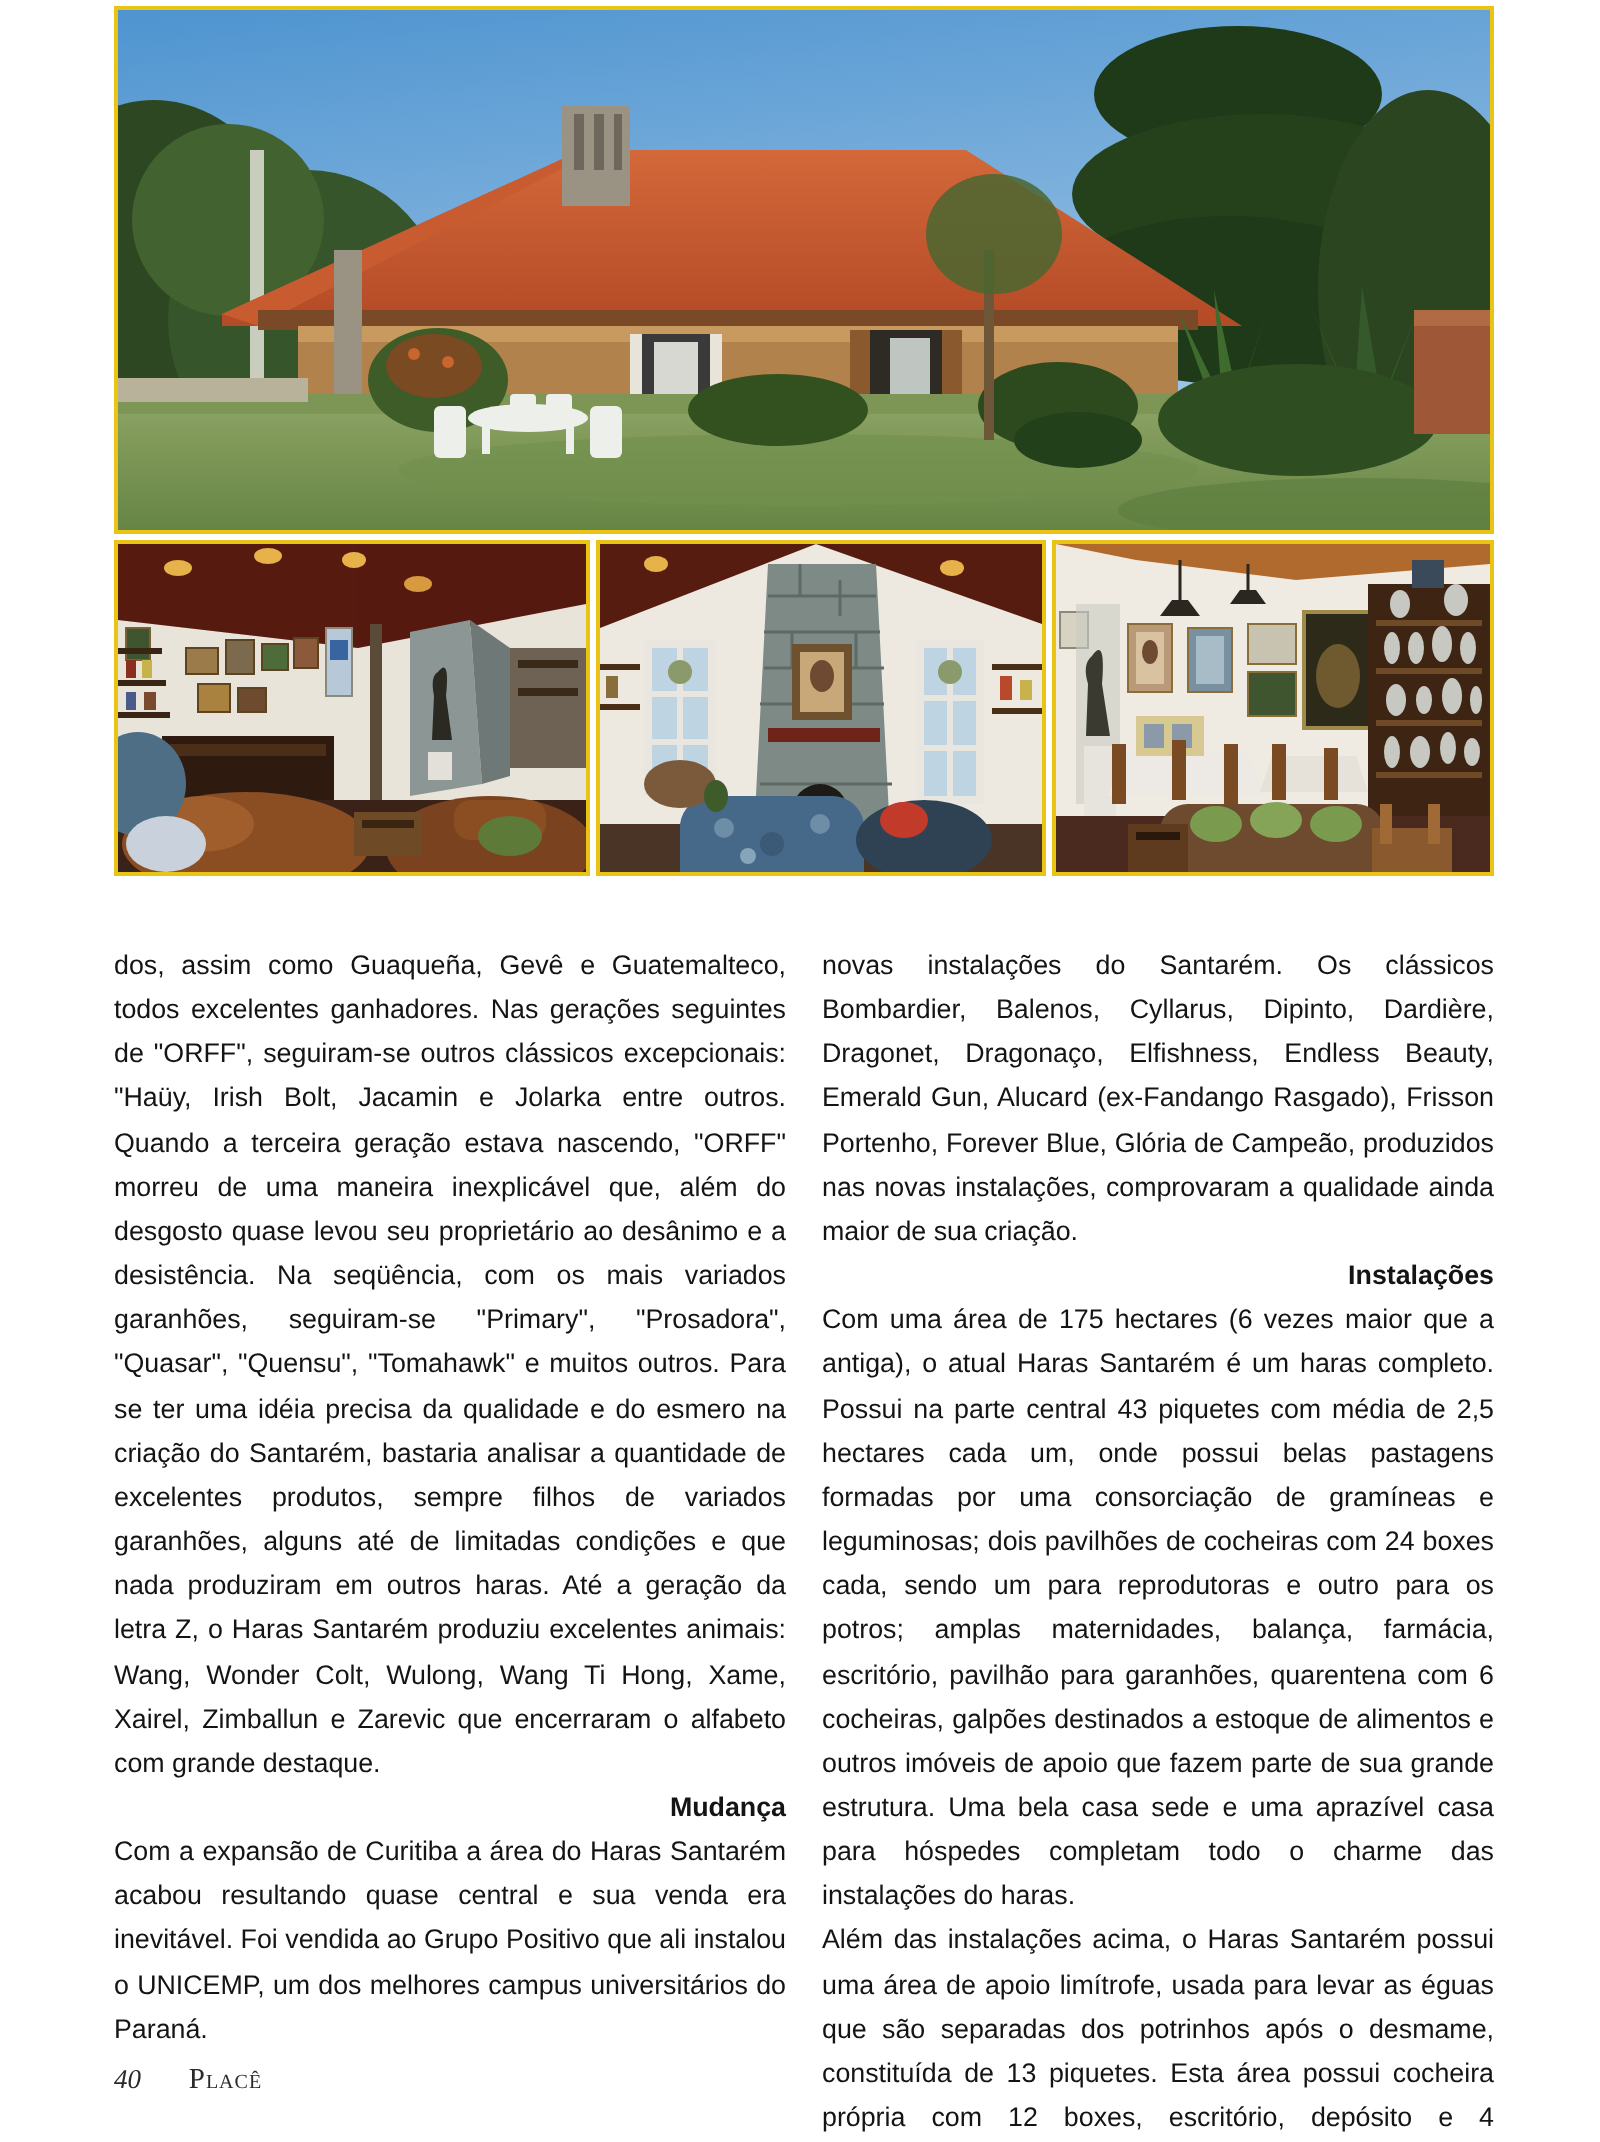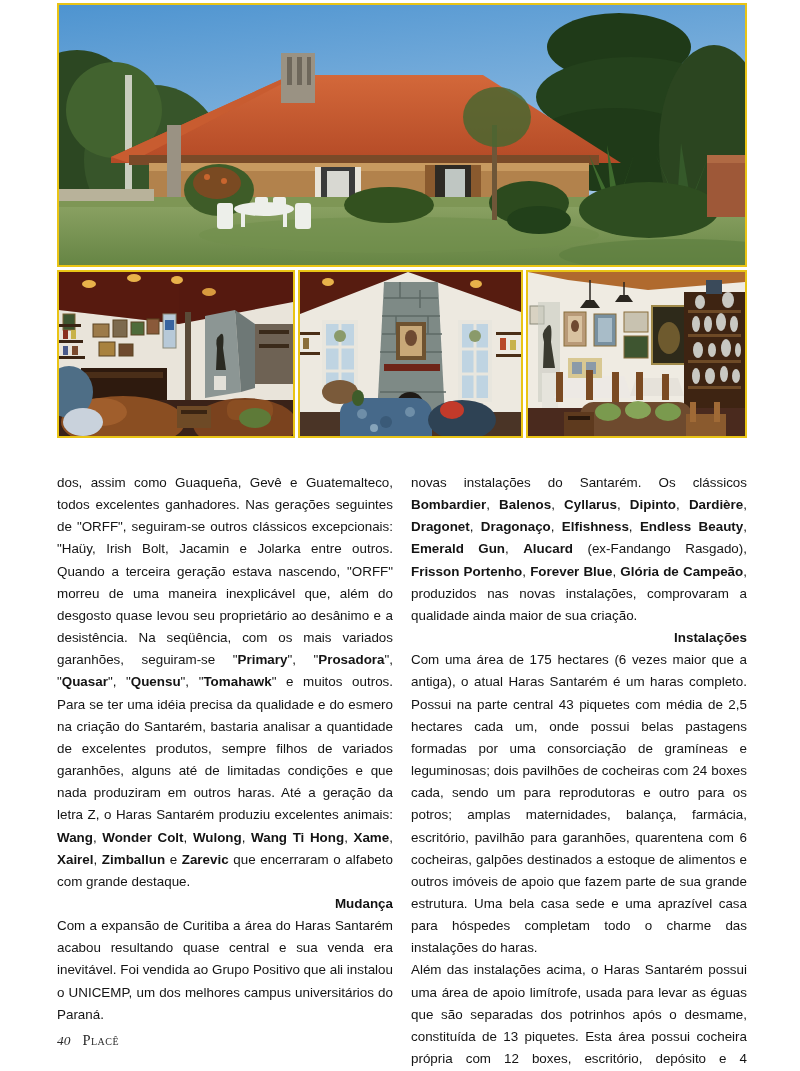--- a/index.html
+++ b/index.html
@@ -16,27 +16,27 @@
   .thumb1{width:238px;height:168px;}
   .thumb2{width:225px;height:168px;}
   .thumb3{width:221px;height:168px;}
 
   
   .article{position:absolute;left:57px;top:472px;width:690px;display:flex;gap:18px;
            color:#141414;}
   .col{width:336px;}
   .col p{margin:0;font-size:13.4px;line-height:22.15px;text-align:justify;}
   .col p.h{font-weight:bold;text-align:right;}
-  .b{font-weight:bold;}
+  .b{font-weight:normal;}
 
   
   .footer{position:absolute;left:57px;top:1032px;font-family:"Liberation Serif", serif;
           color:#2a2a2a;font-size:13.5px;}
   .footer .num{display:inline-block;min-width:22px;font-style:italic;}
-  .footer .mag{font-variant:small-caps;letter-spacing:.5px;font-size:14.5px;}
+  .footer .mag{font-variant:small-caps;letter-spacing:.5px;margin-left:12px;font-size:14.5px;}
 </style>
 </head>
 <body>
 
 <div class="page">
 
   <div class="photo-block">
 
     <div class="photo main-photo" title="Exterior da casa sede: casa de tijolos com telhado vermelho, araucárias e gramado com mesa de jardim branca">
       <svg viewBox="0 0 686 260" preserveAspectRatio="none">

